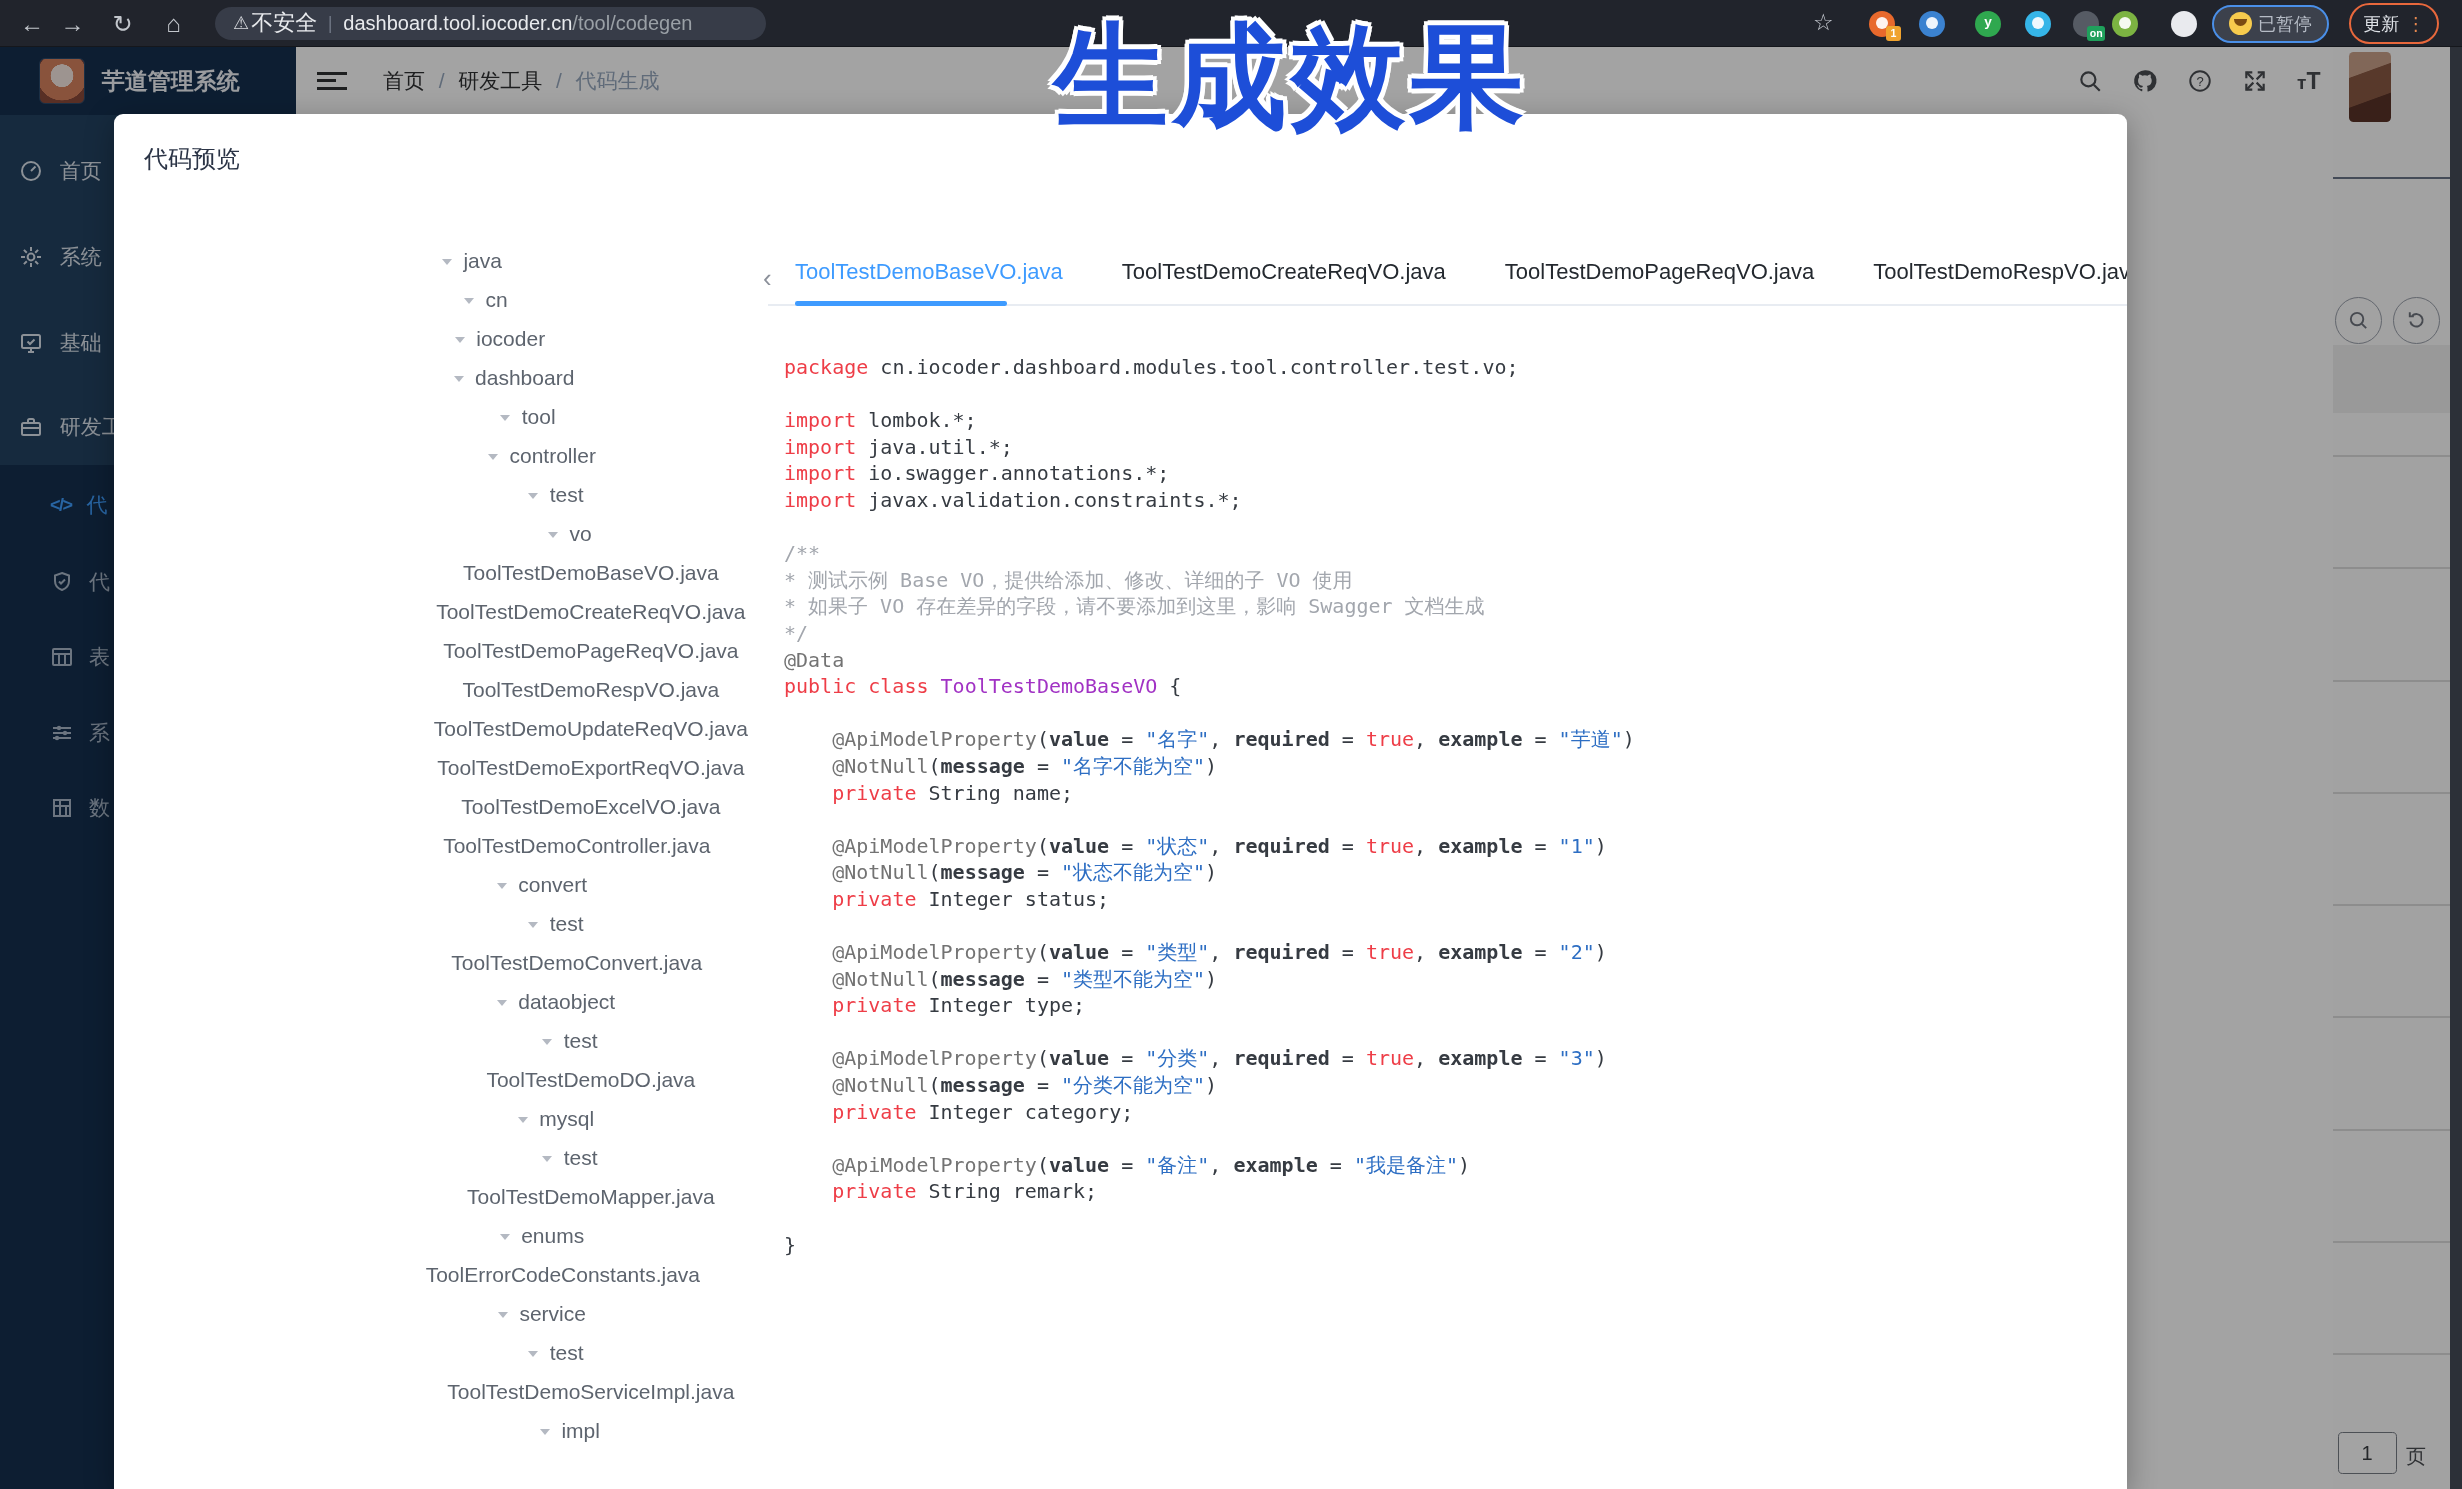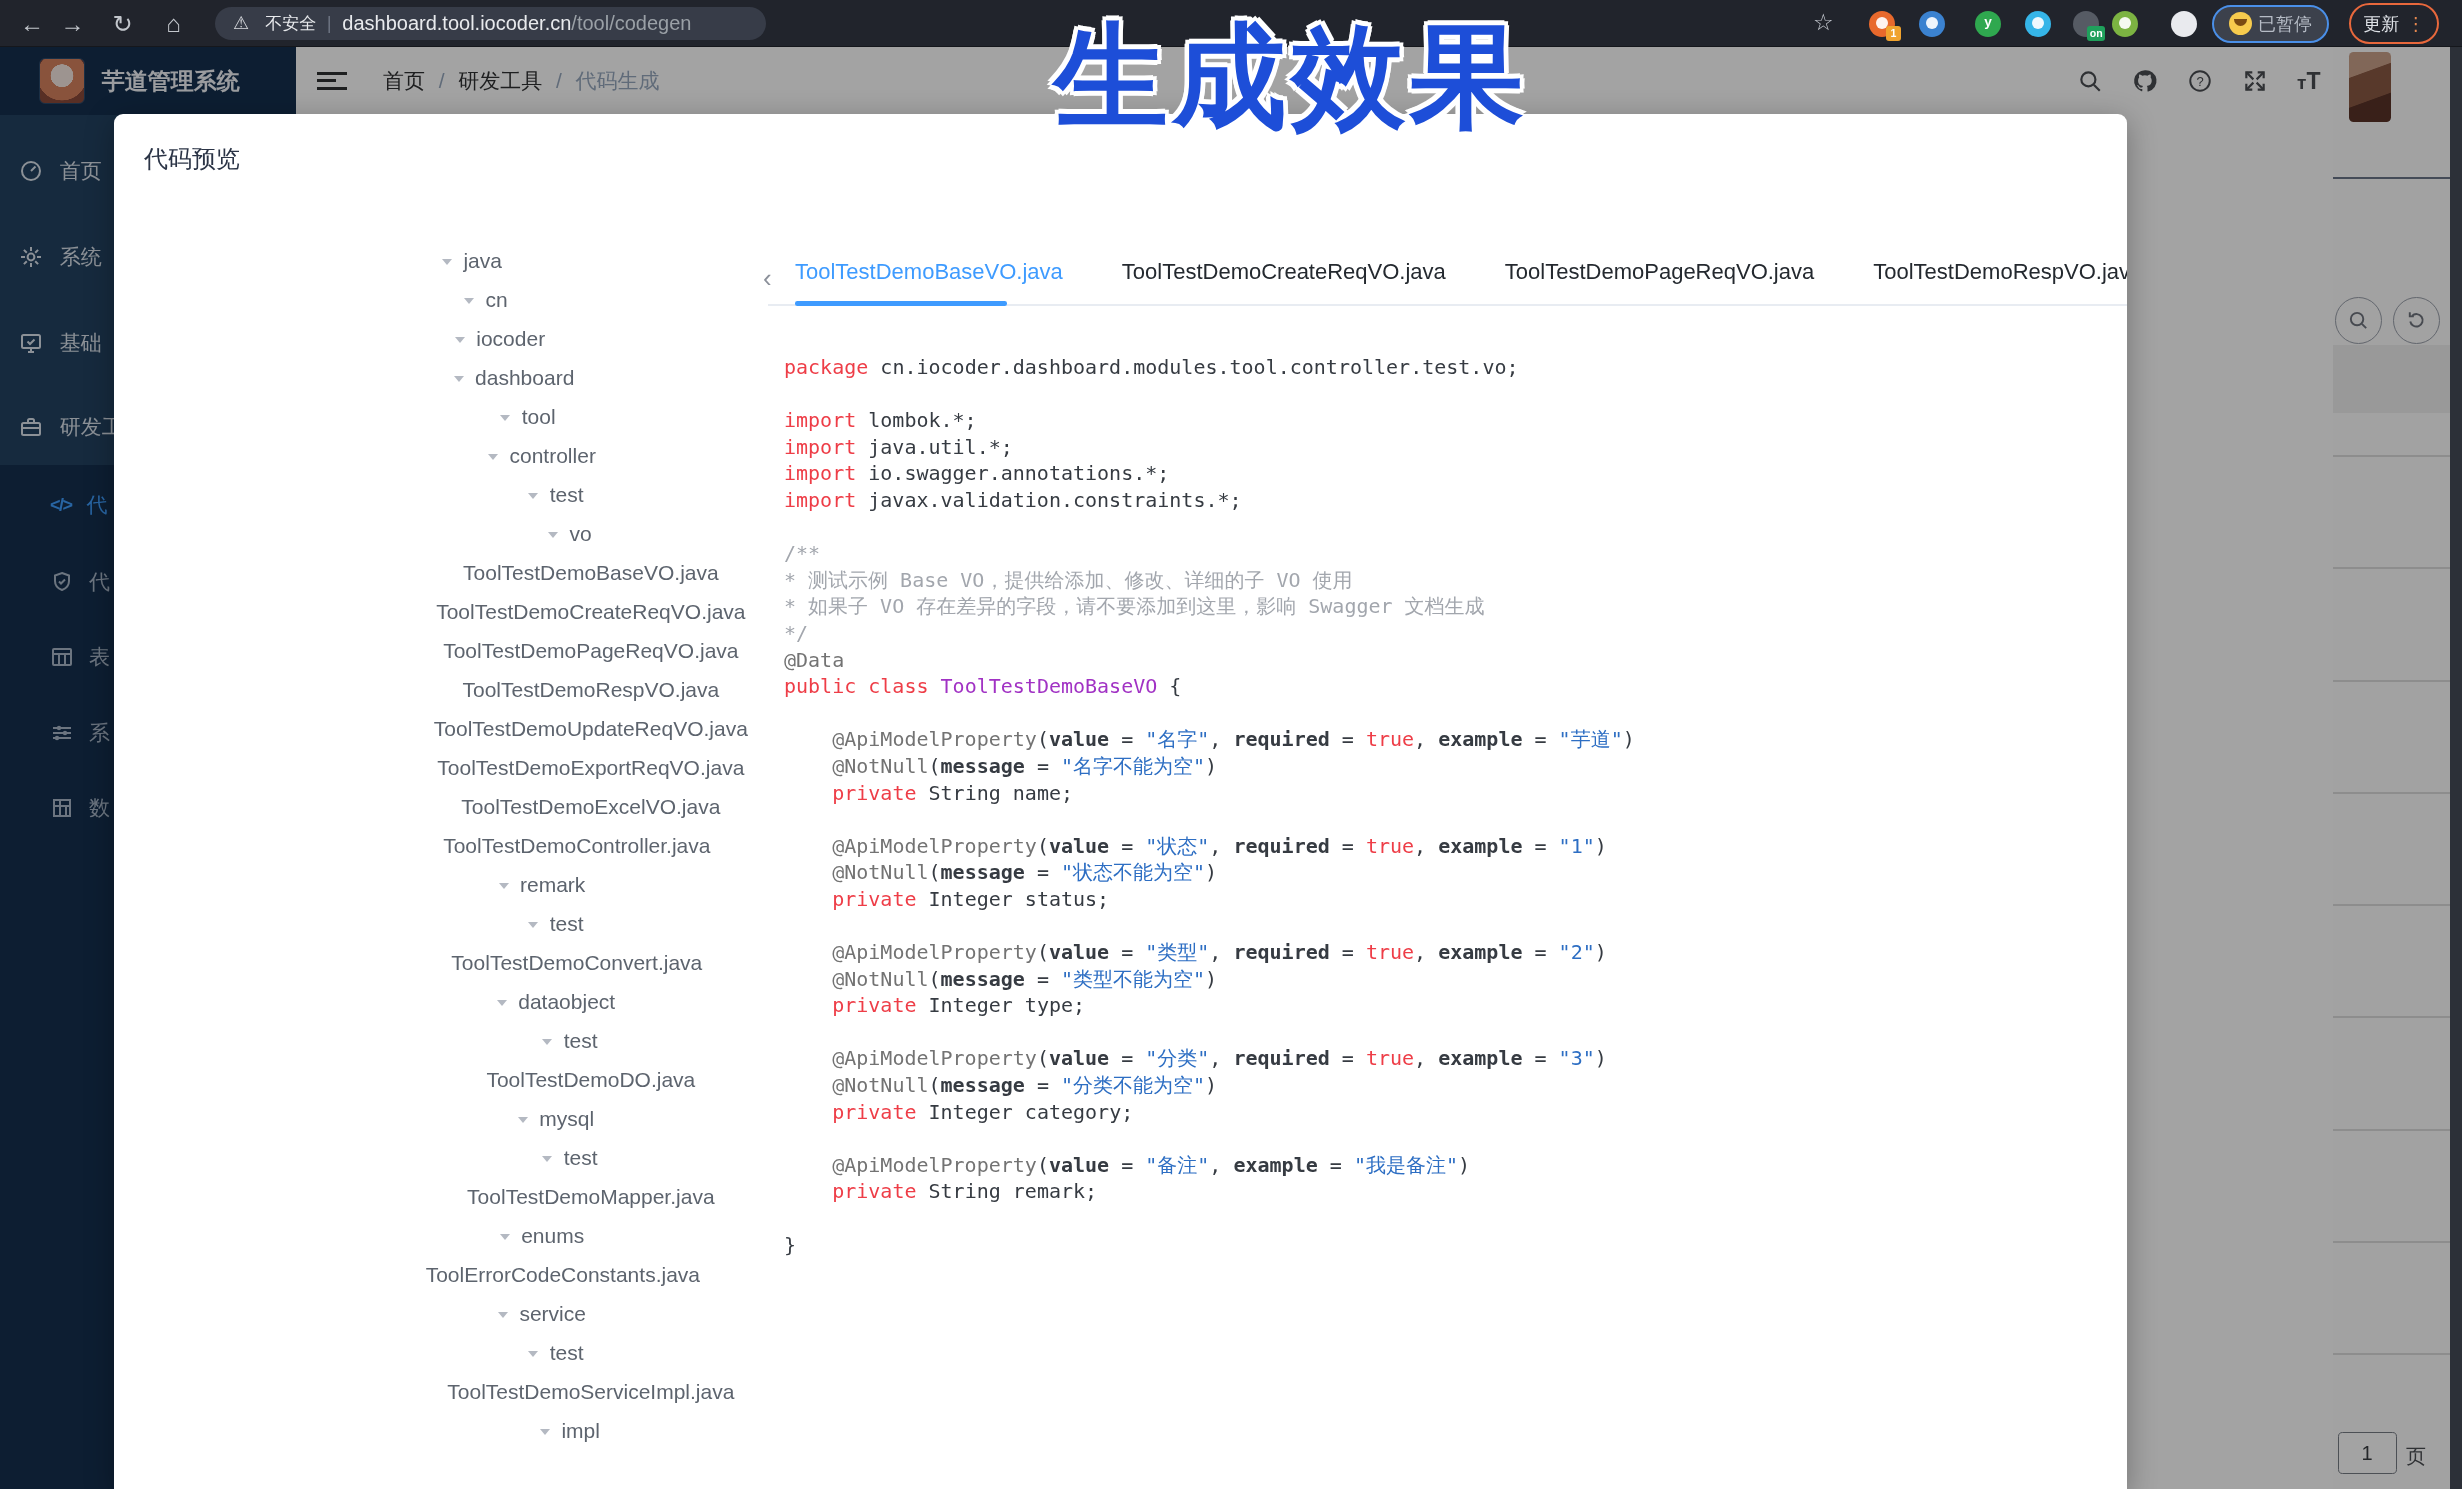--- a/index.html
+++ b/index.html
@@ -8,21 +8,21 @@
 
   
   .chrome { position:absolute; left:0; top:0; width:2462px; height:47px;
             background:#21242c; z-index:20; border-bottom:0.8px solid #15171c; }
   .chrome .navbtn { position:absolute; top:6px; width:35px; height:35px; color:#c2c6cc;
             font-size:24px; line-height:35px; text-align:center; }
   .urlbar { position:absolute; left:215px; top:6.8px; width:551px; height:33px;
             background:#373c48; border-radius:16.7px; color:#e8eaed;
             display:flex; align-items:center; font-size:19px; }
   .urlbar .warn { margin-left:18px; color:#dadce0; font-size:18px; }
-  .urlbar .sec  { margin-left:16px; color:#e8eaed; font-size:17px; }
+  .urlbar .sec  { margin-left:2px; color:#e8eaed; font-size:22px; }
   .urlbar .div  { margin:0 10.6px; color:#6b7280; }
   .urlbar .host { color:#e8eaed; font-size:20px; }
   .urlbar .path { color:#9aa0a6; font-size:20px; }
   .star { position:absolute; left:1813px; top:9px; font-size:23px; color:#c7cbd2; }
   .ext { position:absolute; top:10.6px; width:26px; height:26px; border-radius:50%; }
   .ext .inner { position:absolute; left:6.8px; top:6.8px; width:12px; height:12px;
                 border-radius:50%; background:rgba(255,255,255,.92); }
   .ext .lbl { position:absolute; width:100%; text-align:center; top:3.8px; color:#fff;
               font-size:13.7px; font-weight:bold; }
   .ext .badge { position:absolute; right:-6px; bottom:-4.6px; min-width:15px; height:15px;
@@ -345,21 +345,21 @@
       <div class="tree-row" style="padding-left: 216px;"><span class="tree-caret"></span><span>test</span></div>
       <div class="tree-row" style="padding-left: 244px;"><span class="tree-caret"></span><span>vo</span></div>
       <div class="tree-row" style="padding-left: 272px;"><span class="tree-fileindent"></span><span>ToolTestDemoBaseVO.java</span></div>
       <div class="tree-row" style="padding-left: 272px;"><span class="tree-fileindent"></span><span>ToolTestDemoCreateReqVO.java</span></div>
       <div class="tree-row" style="padding-left: 272px;"><span class="tree-fileindent"></span><span>ToolTestDemoPageReqVO.java</span></div>
       <div class="tree-row" style="padding-left: 272px;"><span class="tree-fileindent"></span><span>ToolTestDemoRespVO.java</span></div>
       <div class="tree-row" style="padding-left: 272px;"><span class="tree-fileindent"></span><span>ToolTestDemoUpdateReqVO.java</span></div>
       <div class="tree-row" style="padding-left: 272px;"><span class="tree-fileindent"></span><span>ToolTestDemoExportReqVO.java</span></div>
       <div class="tree-row" style="padding-left: 272px;"><span class="tree-fileindent"></span><span>ToolTestDemoExcelVO.java</span></div>
       <div class="tree-row" style="padding-left: 244px;"><span class="tree-fileindent"></span><span>ToolTestDemoController.java</span></div>
-      <div class="tree-row" style="padding-left: 188px;"><span class="tree-caret"></span><span>remark</span></div>
+      <div class="tree-row" style="padding-left: 188px;"><span class="tree-caret"></span><span>convert</span></div>
       <div class="tree-row" style="padding-left: 216px;"><span class="tree-caret"></span><span>test</span></div>
       <div class="tree-row" style="padding-left: 244px;"><span class="tree-fileindent"></span><span>ToolTestDemoConvert.java</span></div>
       <div class="tree-row" style="padding-left: 216px;"><span class="tree-caret"></span><span>dataobject</span></div>
       <div class="tree-row" style="padding-left: 244px;"><span class="tree-caret"></span><span>test</span></div>
       <div class="tree-row" style="padding-left: 272px;"><span class="tree-fileindent"></span><span>ToolTestDemoDO.java</span></div>
       <div class="tree-row" style="padding-left: 216px;"><span class="tree-caret"></span><span>mysql</span></div>
       <div class="tree-row" style="padding-left: 244px;"><span class="tree-caret"></span><span>test</span></div>
       <div class="tree-row" style="padding-left: 272px;"><span class="tree-fileindent"></span><span>ToolTestDemoMapper.java</span></div>
       <div class="tree-row" style="padding-left: 188px;"><span class="tree-caret"></span><span>enums</span></div>
       <div class="tree-row" style="padding-left: 216px;"><span class="tree-fileindent"></span><span>ToolErrorCodeConstants.java</span></div>

